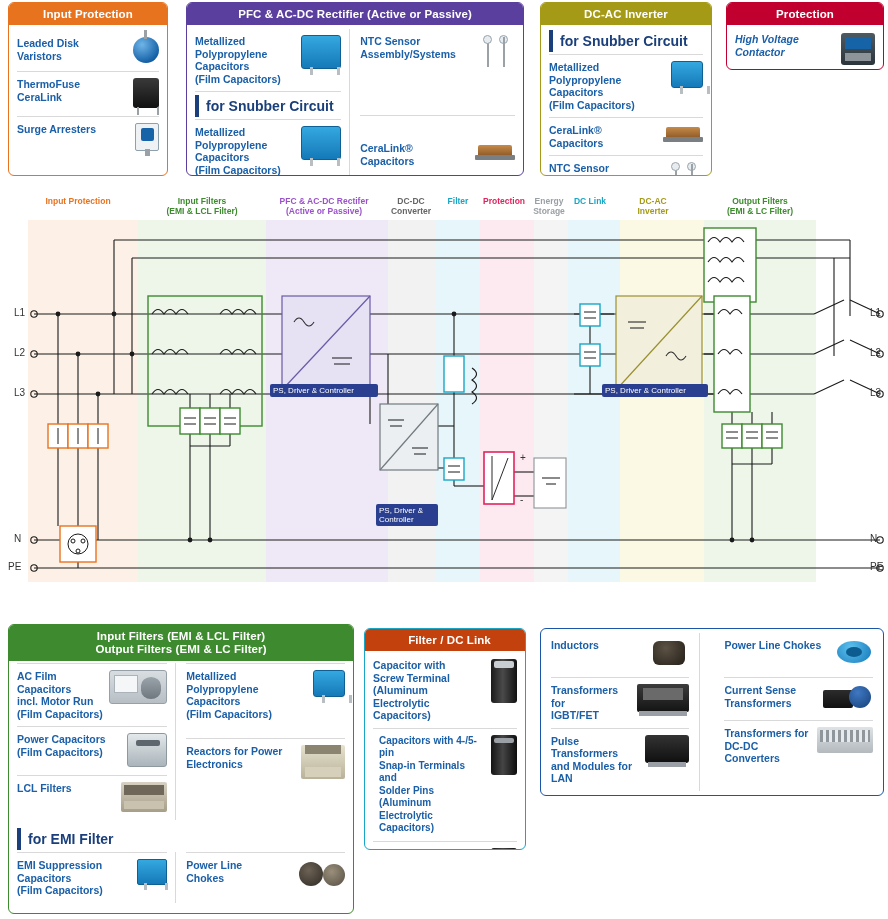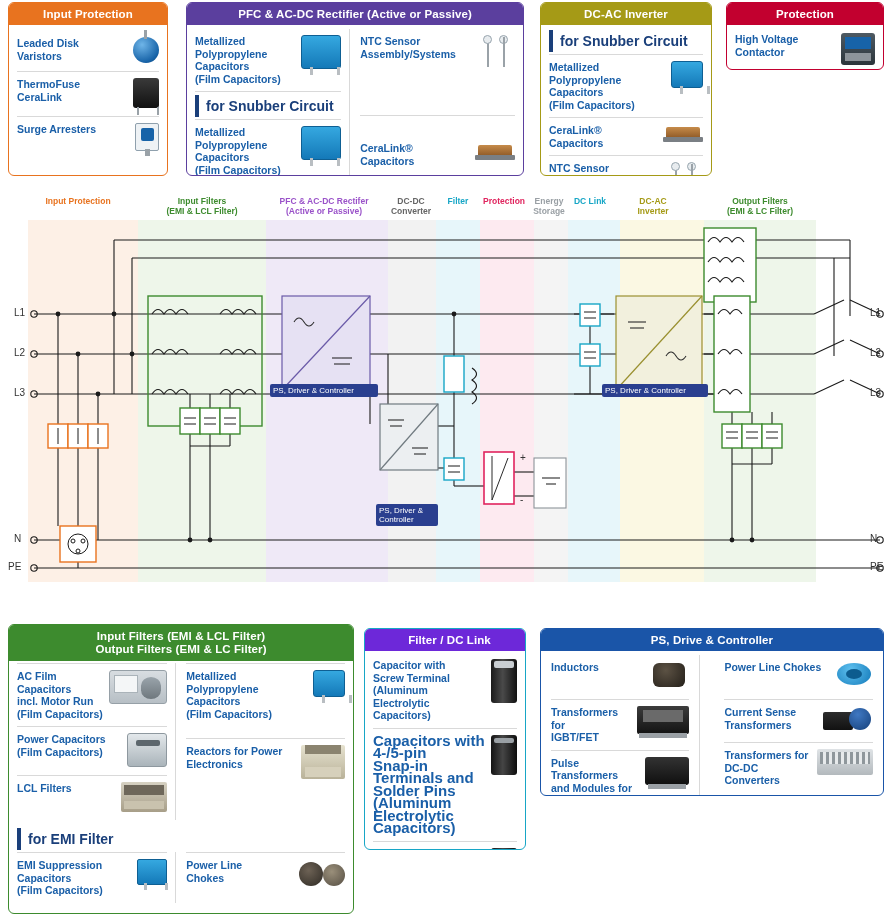--- a/index.html
+++ b/index.html
@@ -232,21 +232,21 @@
 Assembly/Systems</div>
       <div class="thumb"><span class="th th-ntc"><i class="a"></i><i class="b"></i></span></div>
     </div>
   </div>
 </div>
 
 <div class="card" id="c-prot" style="left:726px; top:2px; width:158px; height:68px; border:1px solid #c2002f;">
   <div class="card-hd" style="background:#c2002f;">Protection</div>
   <div class="card-body" style="padding:6px 8px;">
     <div class="row-item" style="padding:2px 0;">
-      <div class="txt item-title" style="color:#1a5fa8; white-space:pre-line;">High Voltage
+      <div class="txt item-title" style="color:#1a5fa8; white-space:pre-line;font-style:italic;">High Voltage
 Contactor</div>
       <div class="thumb"><span class="th th-contactor"></span></div>
     </div>
   </div>
 </div>
 
 <div id="schematic">
 
   <div class="blabel" style="left:18px;  width:92px;  color:#e8731f; white-space:pre-line;">Input Protection</div>
   <div class="blabel" style="left:132px; width:112px; color:#3d8b2e; white-space:pre-line;">Input Filters
@@ -559,48 +559,47 @@
           <div class="txt item-title" style="color:#1a5fa8; white-space:pre-line;">Power Line
 Chokes</div>
           <div class="thumb"><span class="th th-choke"></span></div>
         </div>
       </div>
     </div>
   </div>
 </div>
 
 <div class="card" id="c-dclink" style="left:364px; top:628px; width:162px; height:222px; border:1px solid #17a6c6;">
-  <div class="card-hd" style="background:#6d28d9;padding-left:13px;">Filter / DC Link</div>
+  <div class="card-hd" style="background:#c2410c;padding-left:13px;">Filter / DC Link</div>
   <div class="card-body" style="padding:2px 8px;">
     <div class="row-item sep">
       <div class="txt item-title" style="color:#1a5fa8; white-space:pre-line;">Capacitor with
 Screw Terminal
 (Aluminum Electrolytic
 Capacitors)</div>
       <div class="thumb"><span class="th th-screwcap"></span></div>
     </div>
     <div class="row-item sep">
-      <div class="txt item-title" style="color:#1a5fa8; white-space:pre-line; font-size:15px;">Capacitors with 4-/5-pin
+      <div class="txt item-title" style="color:#1a5fa8; white-space:pre-line; font-size:10px;margin-left:6px;">Capacitors with 4-/5-pin
 Snap-in Terminals and
 Solder Pins (Aluminum
 Electrolytic Capacitors)</div>
       <div class="thumb"><span class="th th-snapcap"></span></div>
     </div>
     <div class="row-item sep">
       <div class="txt item-title" style="color:#1a5fa8; white-space:pre-line;">Snap-in Capacitors
 (Aluminum Electrolytic
 Capacitors)</div>
       <div class="thumb"><span class="th th-snapcap"></span></div>
     </div>
 
   </div>
 </div>
 
 <div class="card" id="c-ps" style="left:540px; top:628px; width:344px; height:168px; border:1px solid #1a55a8;">
-  <div class="card-hd" style="background:#1a55a8;">PS, Drive &amp; Controller</div>
   <div class="card-body" style="padding:4px 10px;">
     <div style="display:flex; gap:24px;">
       <div style="flex:1 1 50%; border-right:1px solid #d9d9d9; padding-right:10px;">
         <div class="row-item sep">
           <div class="txt item-title" style="color:#1a5fa8; white-space:pre-line;">Inductors</div>
           <div class="thumb"><span class="th th-inductor"></span></div>
         </div>
         <div class="row-item sep">
           <div class="txt item-title" style="color:#1a5fa8; white-space:pre-line;">Transformers for
 IGBT/FET</div>

